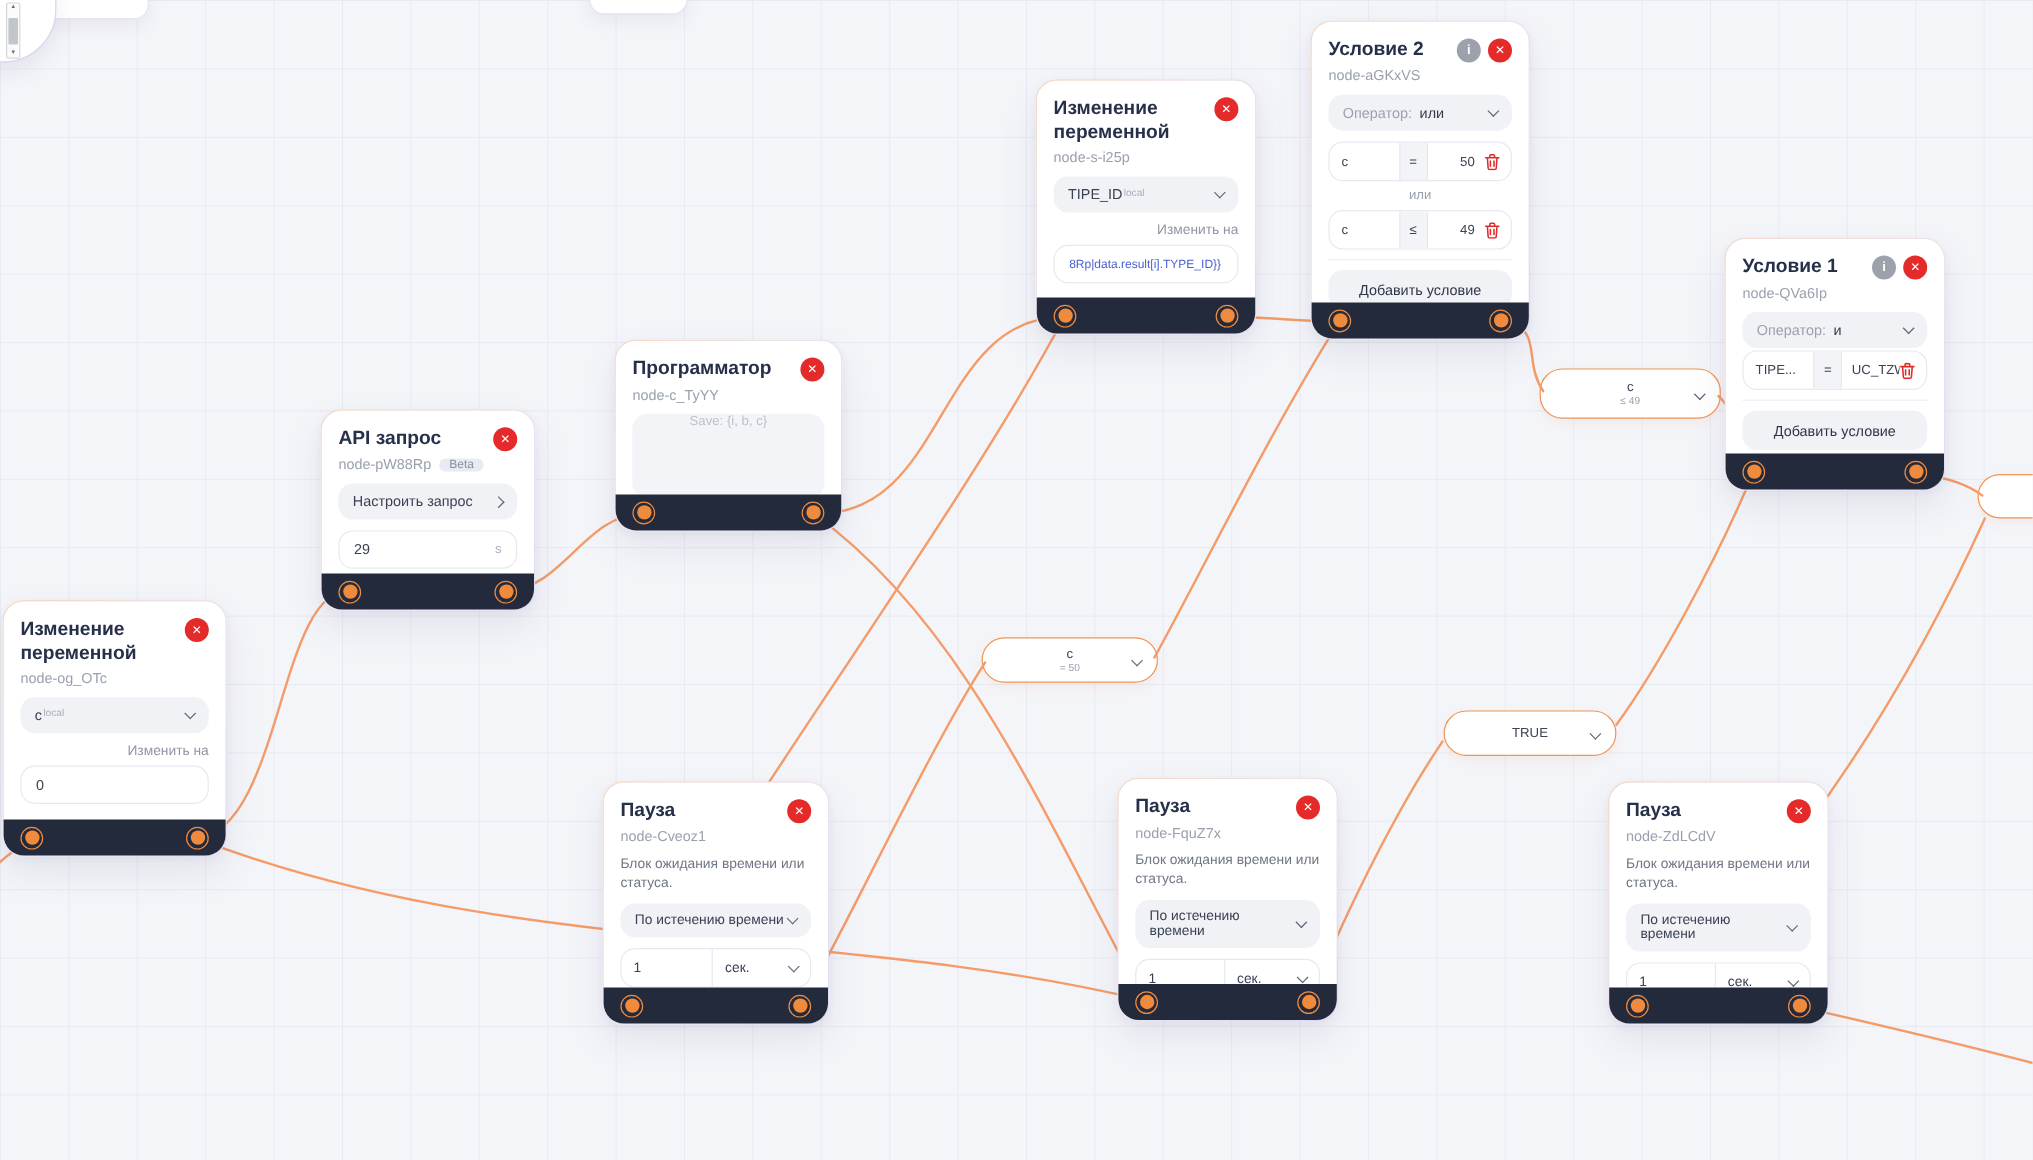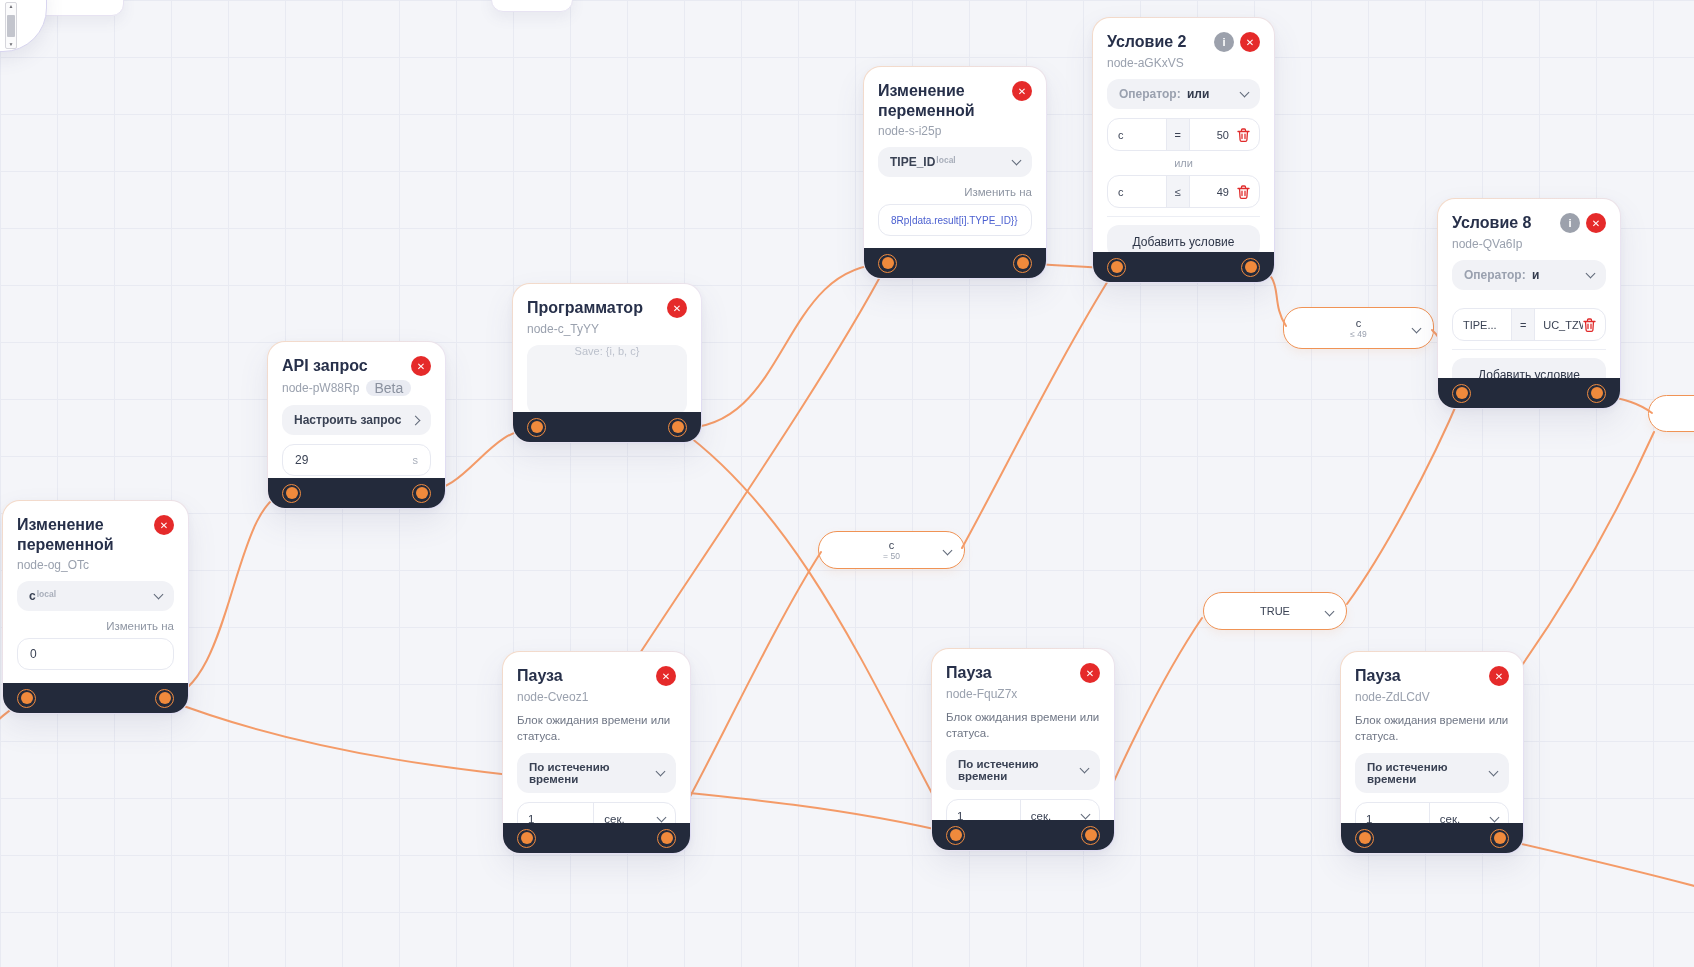--- a/index.html
+++ b/index.html
@@ -29,28 +29,28 @@
   .nhead { display:flex; align-items:flex-start; }
   .ntitle { flex:1; font-size:16px; font-weight:700; color:#27304a; line-height:1.22; }
   .nbtns { display:flex; gap:6px; margin-left:6px; }
   .btn-close, .btn-info {
     width:20px; height:20px; border-radius:50%; color:#fff; font-size:10px; font-weight:700;
     display:flex; align-items:center; justify-content:center; cursor:pointer; flex:none;
   }
   .btn-close { background:#E52A2A; }
   .btn-info  { background:#9CA1AC; font-size:11px; }
   .nid { font-size:12px; color:#9AA1AE; margin:4px 0 9px; display:flex; align-items:center; }
-  .badge { background:#E9EBF2; color:#8A919F; font-size:14px; padding:0 8px; border-radius:8px; margin-left:7px; }
+  .badge { background:#E9EBF2; color:#8A919F; font-size:10px; padding:0 8px; border-radius:8px; margin-left:7px; }
 
   .chev { width:7px; height:7px; border-right:1.5px solid #5f6878; border-bottom:1.5px solid #5f6878; display:inline-block; flex:none; }
   .chev.down  { transform:rotate(45deg); margin-top:-3px; }
   .chev.right { transform:rotate(-45deg); }
 
   .sel { background:#F1F2F6; border-radius:12px; padding:8px 12px; display:flex; align-items:center;
-         justify-content:space-between; font-size:12px; color:#3A4254; margin-bottom:9px; cursor:pointer;font-weight:bold; }
+         justify-content:space-between; font-size:12px; color:#3A4254; margin-bottom:9px; cursor:pointer; }
   .stack { display:flex; gap:1px; }
   .sub { font-size:8.5px; color:#A9AFBB; }
   .oplab { color:#9AA1AF; }
   .opval { color:#323a4c; margin-left:3px; }
 
   .flabel { font-size:11.5px; color:#8F96A3; margin:9px 0 6px;text-align:right; }
   .inp { border:1px solid #E7E9F1; border-radius:12px; min-height:32px; display:flex; align-items:center;
          justify-content:space-between; padding:0 12px; font-size:12px; color:#3A4254; background:#fff; }
   .inp .blue { color:#4A5FD0; font-size:10px; white-space:nowrap; }
   .inp .unit { color:#A9AFBB; font-size:11px; }
@@ -297,28 +297,28 @@
     </div>
     <div class="node-footer">
       <span class="port"></span>
       <span class="port"></span>
     </div>
   </div>
 
   <div class="node" style="left:1437px;top:198px;width:184px;height:211px">
     <div class="nbody">
       <div class="nhead">
-        <div class="ntitle">Условие 8</div>
+        <div class="ntitle">Условие 1</div>
         <div class="nbtns">
           <span class="btn-info">i</span>
           <span class="btn-close">✕</span>
         </div>
       </div>
       <div class="nid">node-QVa6Ip</div>
-      <div class="sel" style="margin-bottom:18px">
+      <div class="sel" style="margin-bottom:2px">
         <span>
           <span class="oplab">Оператор:</span>
           <span class="opval">и</span>
         </span>
         <span class="chev down"></span>
       </div>
       <div class="crow">
         <span class="cvar">TIPE...</span>
         <span class="cop">=</span>
         <span class="cval">UC_TZW4S</span>

